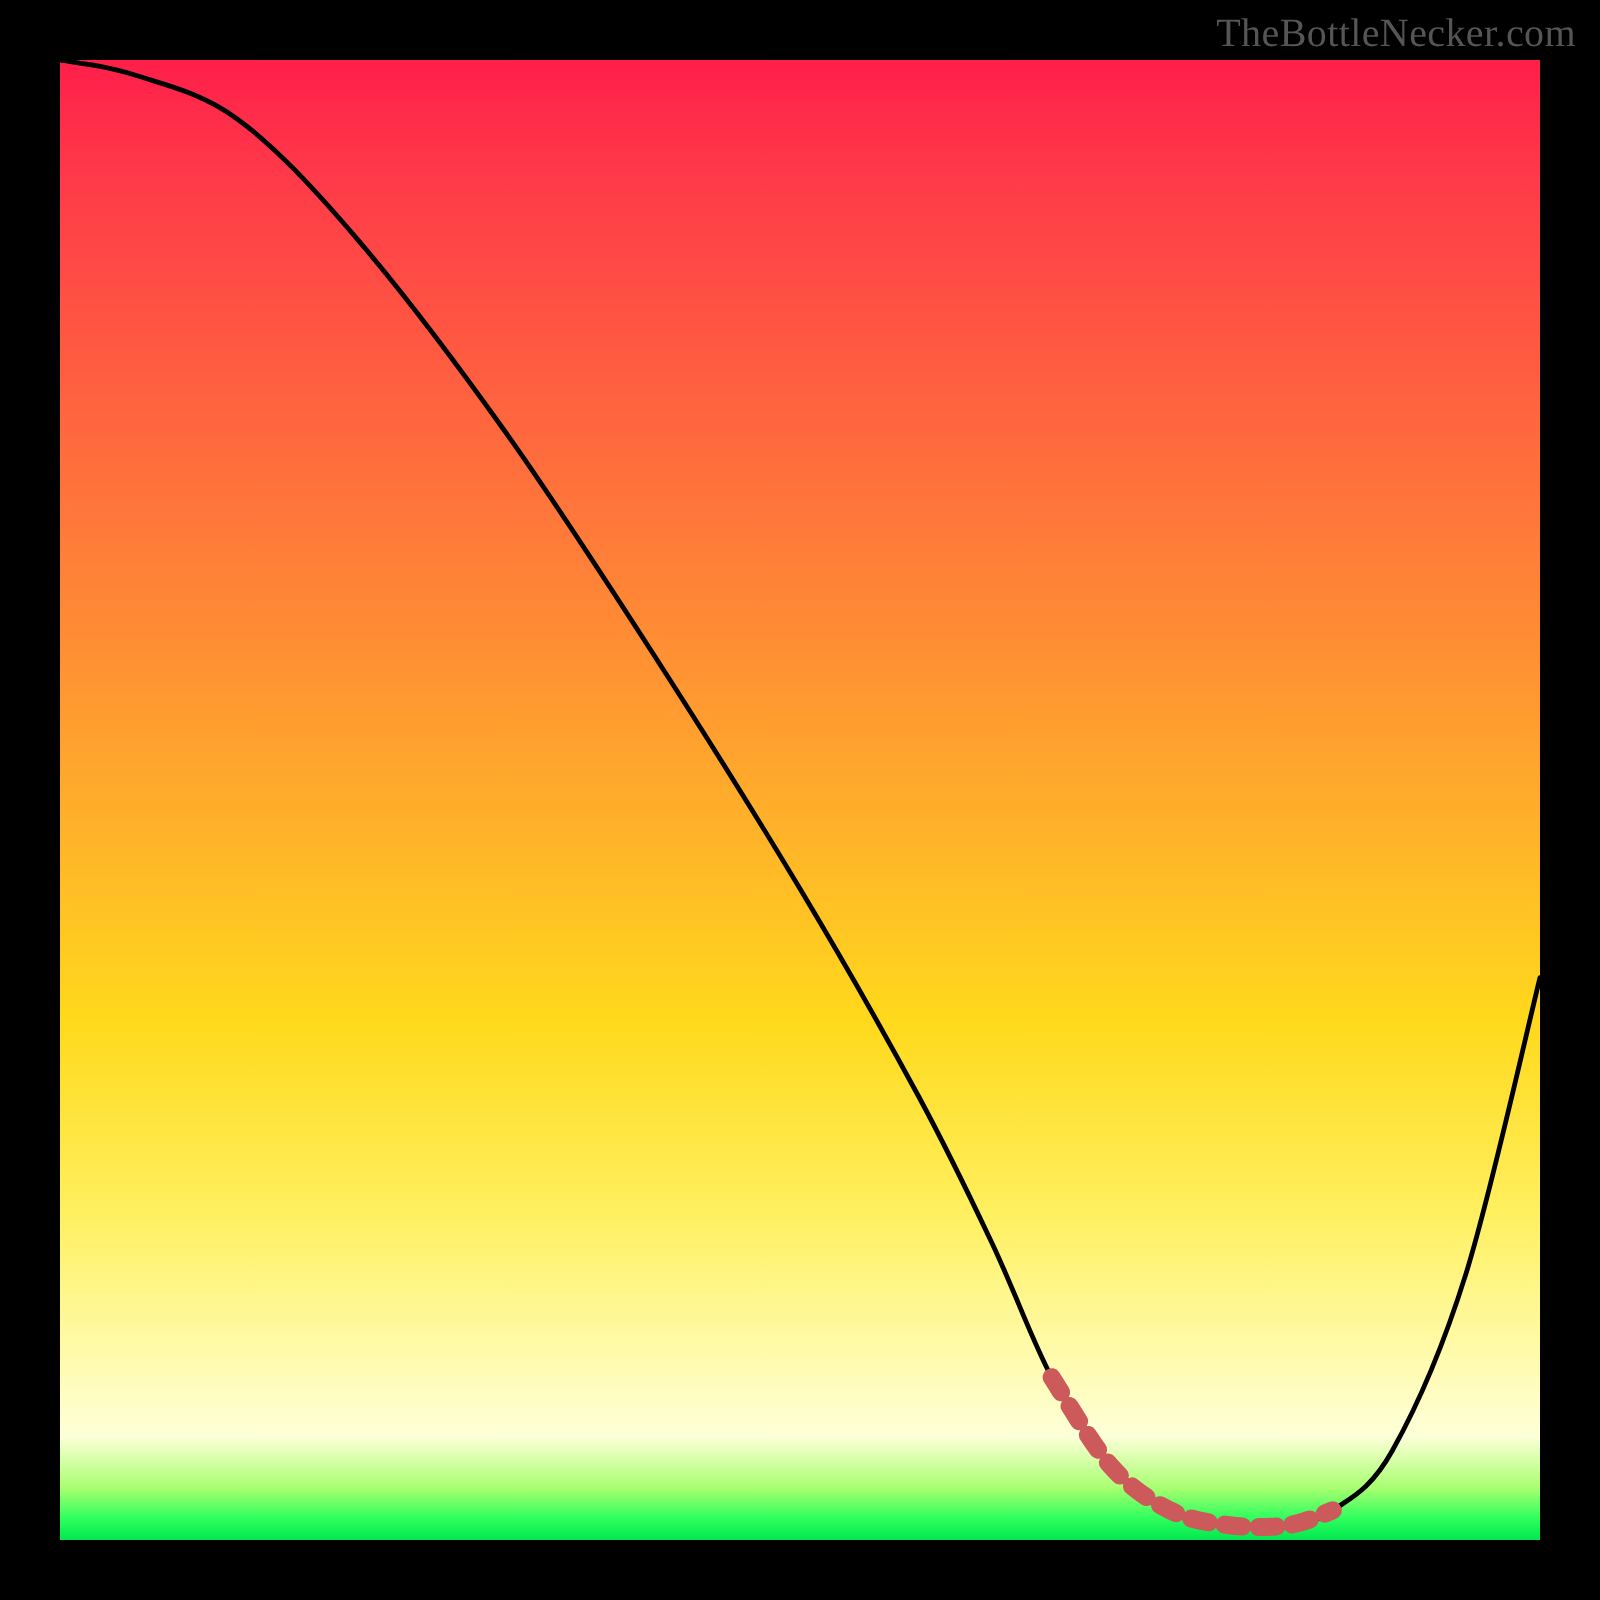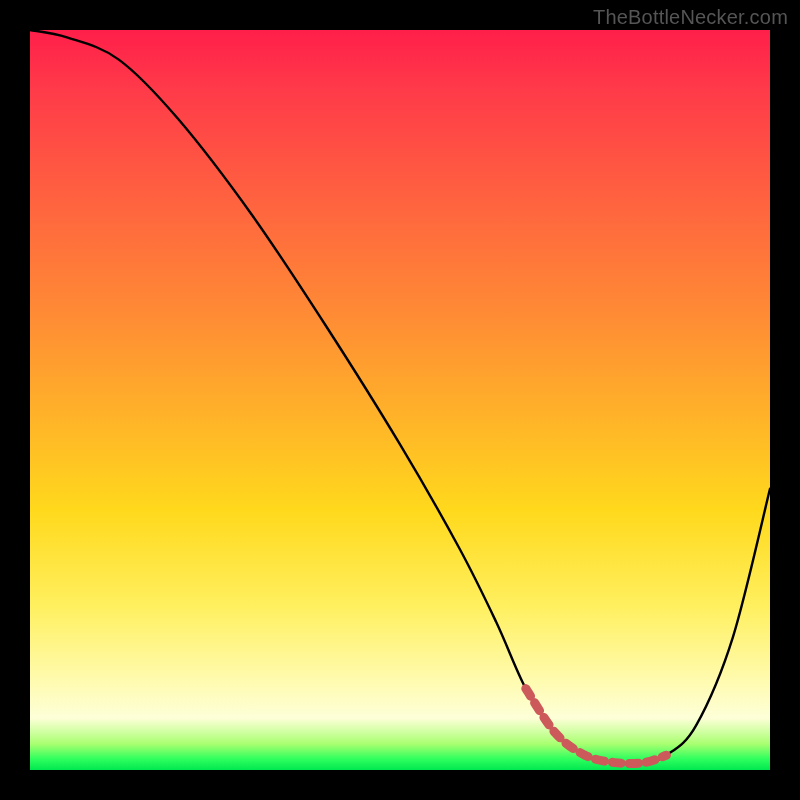--- a/index.html
+++ b/index.html
@@ -9,20 +9,21 @@
     height: 800px;
     overflow: hidden;
     background: #000;
     font-family: Arial, Helvetica, sans-serif;
   }
   .frame {
     position: relative;
     width: 800px;
     height: 800px;
     background: #000;
+    font-family: Liberation Serif, serif;
   }
   .plot-area {
     position: absolute;
     left: 30px;
     top: 30px;
     width: 740px;
     height: 740px;
     
     background: linear-gradient(
       to bottom,

